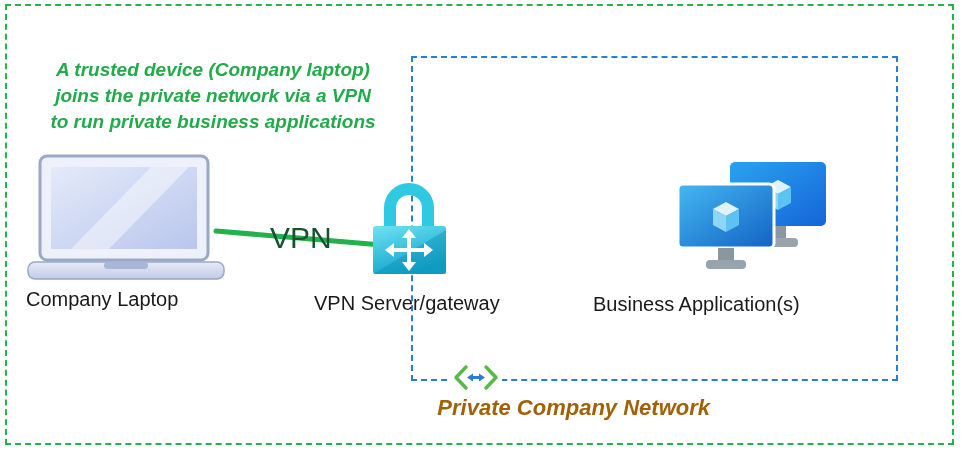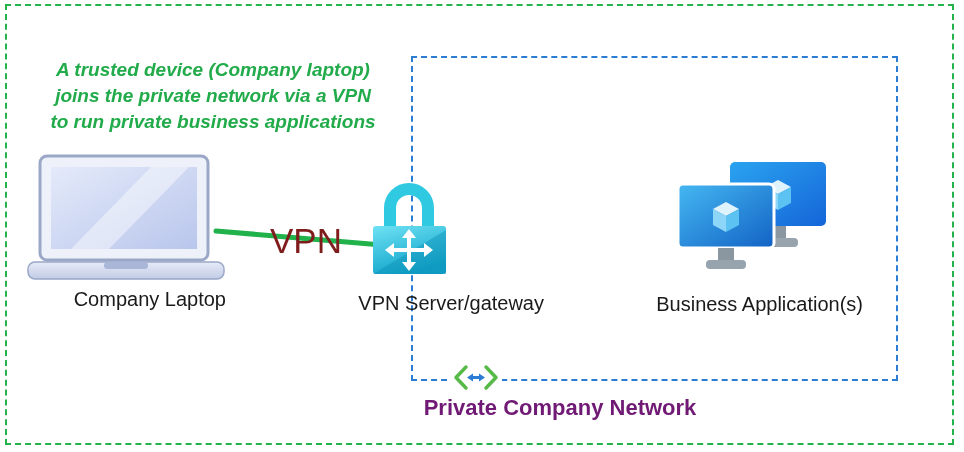--- a/index.html
+++ b/index.html
@@ -26,33 +26,33 @@
   }
   .annotation {
     position: absolute; left: 22px; top: 57px; width: 382px;
     font-style: italic; font-weight: 600;
     font-size: 19px; line-height: 26px;
     color: #21ab4a; text-align: center;
     white-space: pre-line;
   }
   .label {
     position: absolute; color: #1a1a1a;
-    font-size: 20px; text-align: right;
+    font-size: 20px; text-align: left;
   }
   .laptop-label   { left: 26px;  top: 288px; width: 200px; }
   .server-label   { left: 314px; top: 292px; width: 230px; }
   .apps-label     { left: 593px; top: 293px; width: 270px; }
   .vpn-label {
     position: absolute; left: 270px; top: 221px;
-    font-size: 35px; color: #7f1d1d;
+    font-size: 30px; color: #14532d;
   }
   .network-label {
     position: absolute; left: 410px; top: 395px; width: 300px;
-    font-size: 22px; font-weight: 600;
-    color: #701a75; text-align: center;
+    font-size: 22px; font-style: italic; font-weight: 600;
+    color: #a16207; text-align: right;
   }
   .icon { position: absolute; }
   .laptop-icon   { left: 26px;  top: 150px; }
   .line-svg      { left: 210px; top: 218px; }
   .lock-icon     { left: 370px; top: 166px; }
   .apps-icon     { left: 668px; top: 158px; }
   .vnet-icon     { left: 450px; top: 364px; background: #ffffff; padding: 0 3px; }
 </style>
 </head>
 <body>

